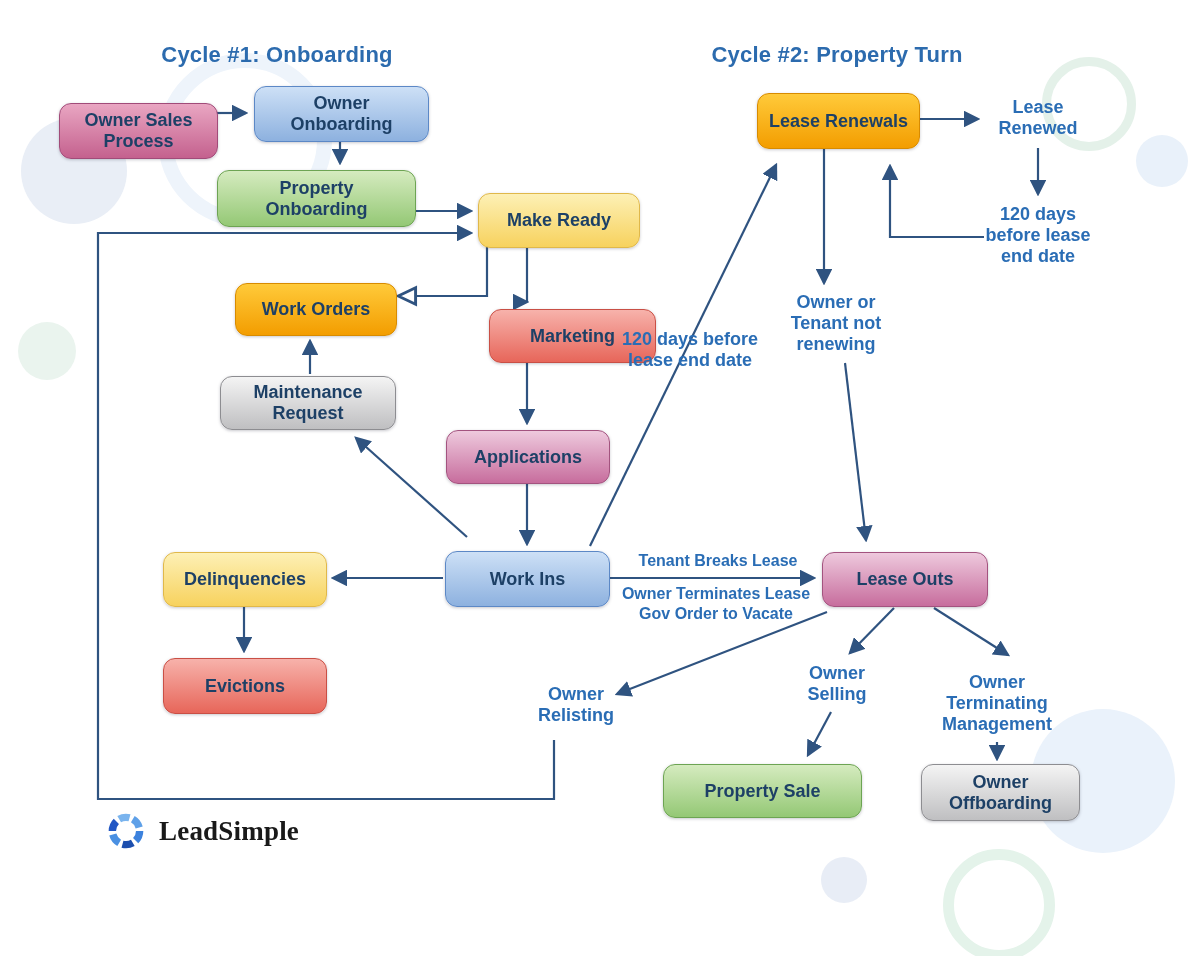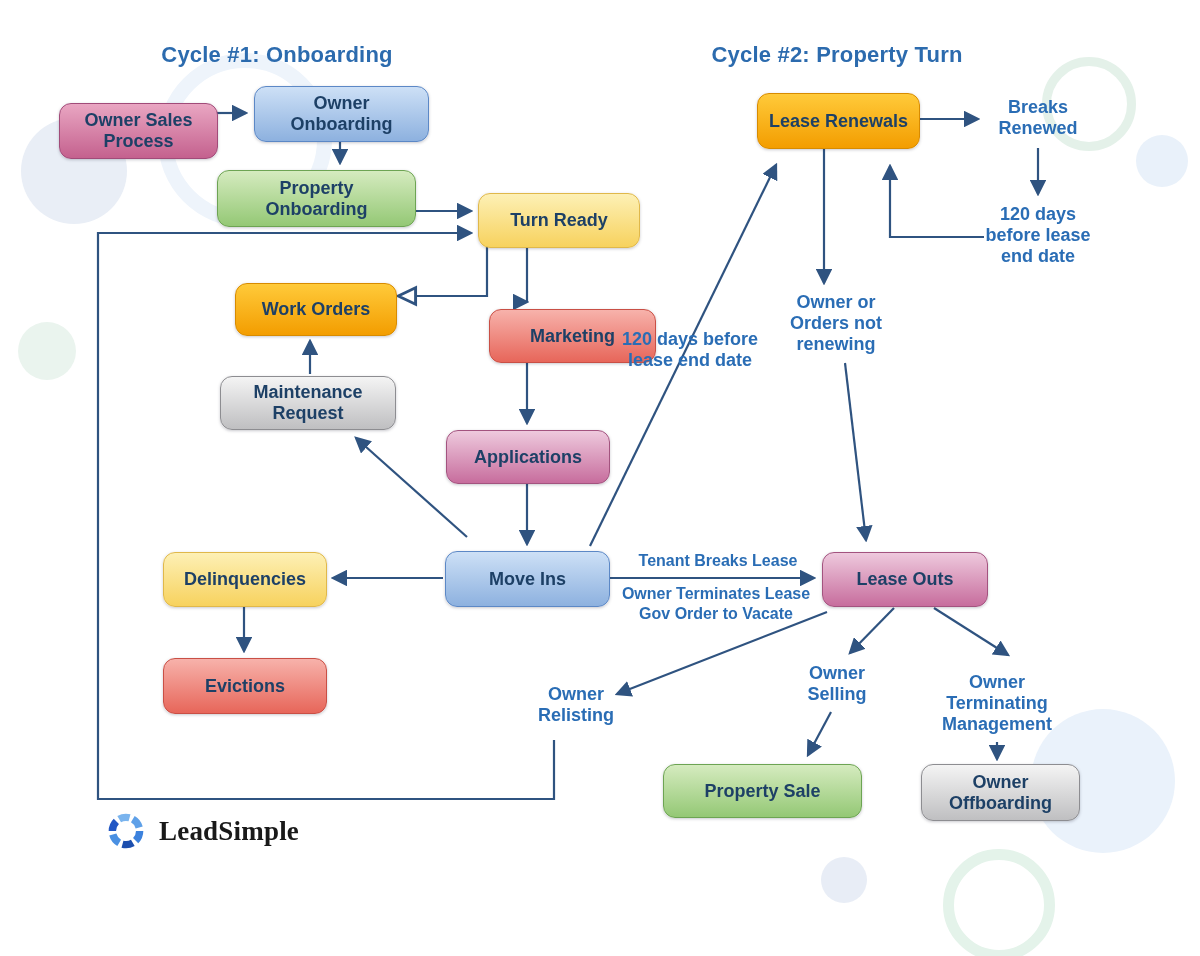--- a/index.html
+++ b/index.html
@@ -93,42 +93,42 @@
 
   <div class="title" style="left:127px;top:42px;width:300px;">Cycle #1: Onboarding</div>
   <div class="title" style="left:687px;top:42px;width:300px;">Cycle #2: Property Turn</div>
 
   <div class="node c-pink" style="left:59px;top:103px;width:157px;height:54px;">Owner Sales
 Process</div>
   <div class="node c-blue" style="left:254px;top:86px;width:173px;height:54px;">Owner
 Onboarding</div>
   <div class="node c-green" style="left:217px;top:170px;width:197px;height:55px;">Property
 Onboarding</div>
-  <div class="node c-yellow" style="left:478px;top:193px;width:160px;height:53px;">Turn Ready</div>
+  <div class="node c-yellow" style="left:478px;top:193px;width:160px;height:53px;">Make Ready</div>
   <div class="node c-orange" style="left:235px;top:283px;width:160px;height:51px;">Work Orders</div>
   <div class="node c-red" style="left:445px;top:309px;width:165px;height:52px;margin-left:44px;">Marketing</div>
   <div class="node c-gray" style="left:220px;top:376px;width:174px;height:52px;">Maintenance
 Request</div>
   <div class="node c-rose" style="left:446px;top:430px;width:162px;height:52px;">Applications</div>
   <div class="node c-yellow" style="left:163px;top:552px;width:162px;height:53px;">Delinquencies</div>
-  <div class="node c-blue" style="left:445px;top:551px;width:163px;height:54px;">Move Ins</div>
+  <div class="node c-blue" style="left:445px;top:551px;width:163px;height:54px;">Work Ins</div>
   <div class="node c-red" style="left:163px;top:658px;width:162px;height:54px;">Evictions</div>
   <div class="node c-orange" style="left:757px;top:93px;width:161px;height:54px;">Lease Renewals</div>
   <div class="node c-rose" style="left:822px;top:552px;width:164px;height:53px;">Lease Outs</div>
   <div class="node c-green" style="left:663px;top:764px;width:197px;height:52px;">Property Sale</div>
   <div class="node c-gray" style="left:921px;top:764px;width:157px;height:55px;">Owner
 Offboarding</div>
 
-  <div class="ann" style="left:977px;top:97px;width:122px;">Breaks
+  <div class="ann" style="left:977px;top:97px;width:122px;">Lease
 Renewed</div>
   <div class="ann" style="left:968px;top:204px;width:140px;">120 days
 before lease
 end date</div>
   <div class="ann" style="left:771px;top:292px;width:130px;">Owner or
-Orders not
+Tenant not
 renewing</div>
   <div class="ann" style="left:608px;top:329px;width:164px;">120 days before
 lease end date</div>
   <div class="ann small" style="left:623px;top:551px;width:190px;">Tenant Breaks Lease</div>
   <div class="ann small" style="left:603px;top:584px;width:226px;">Owner Terminates Lease
 Gov Order to Vacate</div>
   <div class="ann" style="left:516px;top:684px;width:120px;">Owner
 Relisting</div>
   <div class="ann" style="left:787px;top:663px;width:100px;">Owner
 Selling</div>

